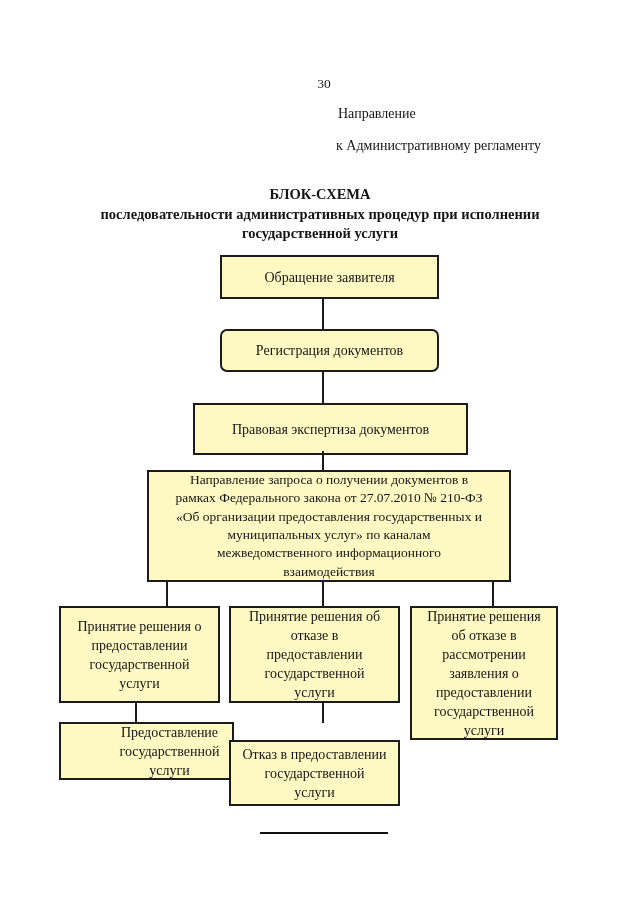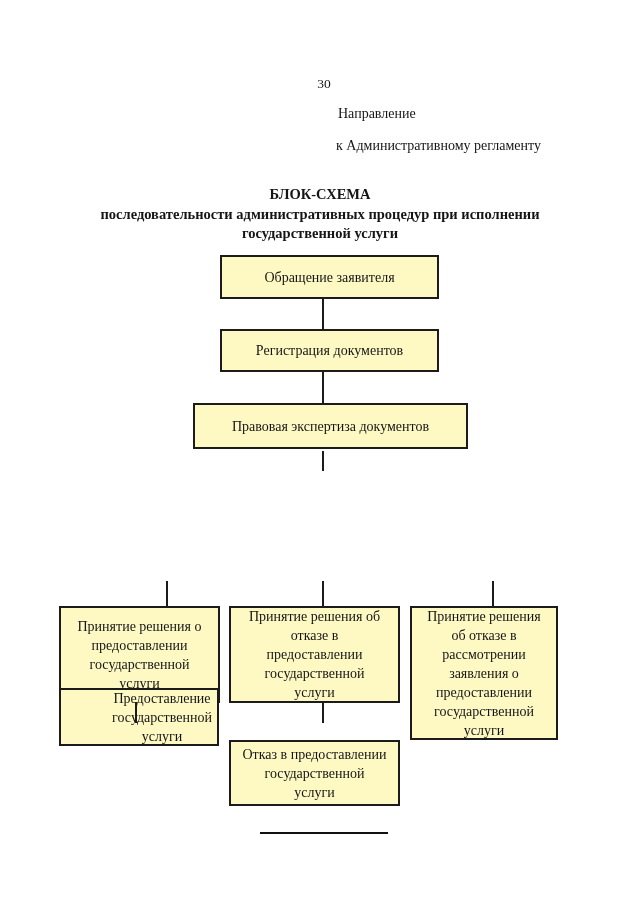--- a/index.html
+++ b/index.html
@@ -40,28 +40,28 @@
     display: flex;
     align-items: center;
     justify-content: center;
     text-align: center;
     font-size: 14px;
     line-height: 19px;
     white-space: pre-line;
     padding: 1px 2px;
   }
   .node-b1 { left: 220px; top: 255px; width: 219px; height: 44px; }
-  .node-b2 { left: 220px; top: 329px; width: 219px; height: 43px; }
-  .node-b3 { left: 193px; top: 403px; width: 275px; height: 46px; }
+  .node-b2 { left: 220px; top: 329px; width: 219px; height: 43px; border-radius: 7px; }
+  .node-b3 { left: 193px; top: 403px; width: 275px; height: 52px; }
   .node-b4 { left: 147px; top: 470px; width: 364px; height: 112px;
              font-size: 13.5px; line-height: 18.4px; }
   .node-b5 { left: 59px;  top: 606px; width: 161px; height: 97px; }
   .node-b6 { left: 229px; top: 606px; width: 171px; height: 97px; }
   .node-b7 { left: 410px; top: 606px; width: 148px; height: 134px; }
-  .node-b8 { left: 59px;  top: 688px; width: 160px; height: 58px; padding-left: 48px; }
+  .node-b8 { left: 59px;  top: 722px; width: 175px; height: 58px; padding-left: 48px; }
   .node-b9 { left: 229px; top: 740px; width: 171px; height: 66px; }
 
   .connector {
     position: absolute;
     width: 2px;
     background: #1b1b1b;
   }
   .conn-1 { left: 322px; top: 297px; height: 33px; }
   .conn-2 { left: 322px; top: 371px; height: 33px; }
   .conn-3 { left: 322px; top: 451px; height: 20px; }
@@ -90,20 +90,26 @@
 
   <div class="abs title-block">
     <div>БЛОК-СХЕМА</div>
     <div class="title-sub">последовательности административных процедур при исполнении
 государственной услуги</div>
   </div>
 
   <div class="node node-b1">Обращение заявителя</div>
   <div class="node node-b2">Регистрация документов</div>
   <div class="node node-b3">Правовая экспертиза документов</div>
+  <div class="node node-b4">Направление запроса о получении документов в
+рамках Федерального закона от 27.07.2010 № 210-ФЗ
+«Об организации предоставления государственных и
+муниципальных услуг» по каналам
+межведомственного информационного
+взаимодействия</div>
   <div class="node node-b5">Принятие решения о
 предоставлении
 государственной
 услуги</div>
   <div class="node node-b6">Принятие решения об
 отказе в
 предоставлении
 государственной
 услуги</div>
   <div class="node node-b7">Принятие решения

